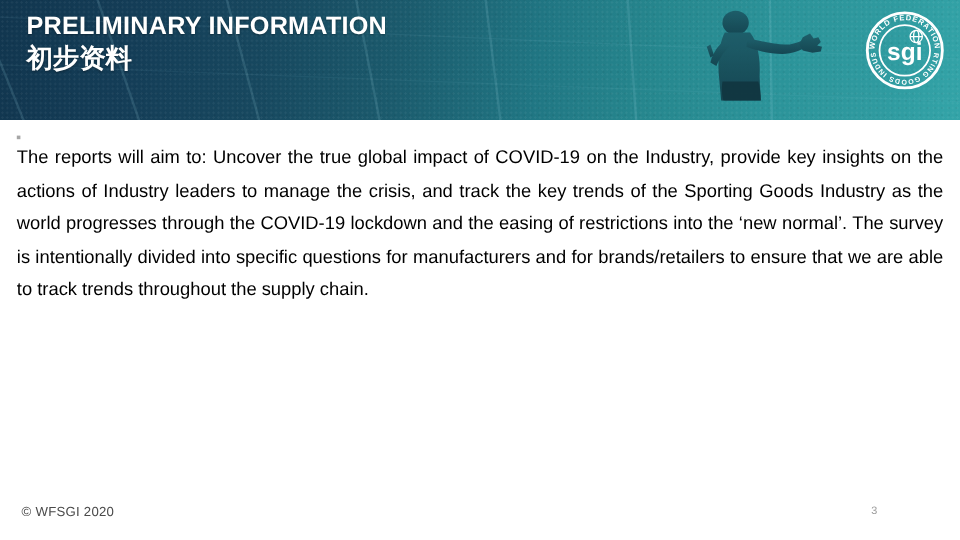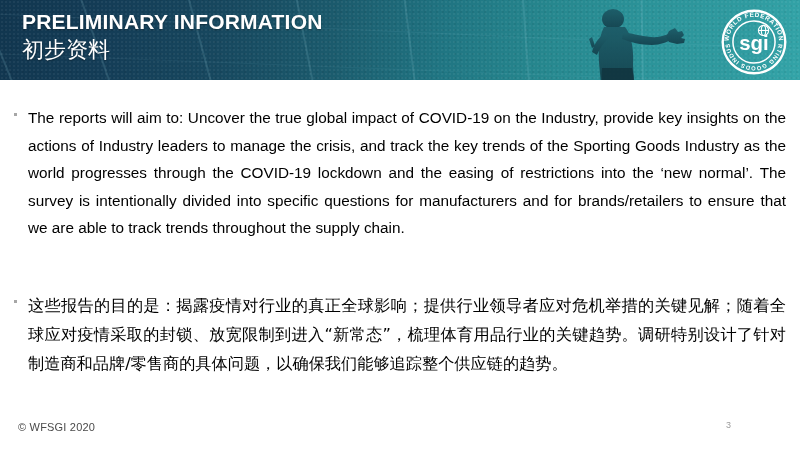--- a/index.html
+++ b/index.html
@@ -6,21 +6,21 @@
   html,body { width:800px; height:450px; }
   body {
     font-family:"Liberation Sans", sans-serif;
     background:#ffffff;
     overflow:hidden;
     position:relative;
   }
 
   
   .header {
-    position:absolute; left:0; top:0; width:800px; height:80px;
+    position:absolute; left:0; top:0; width:800px; height:100px;
     overflow:hidden;
     background:linear-gradient(100deg,
         #11364f 0%,
         #143d57 14%,
         #17485f 28%,
         #1b5b6d 42%,
         #207683 56%,
         #26878e 68%,
         #2b9399 80%,
         #2f9ba0 92%,
@@ -50,31 +50,31 @@
     background-position:0 0, 2px 3px;
   }
   .runner { position:absolute; left:538px; top:4px; width:170px; height:80px; }
 
   .header-titles { position:absolute; left:22px; top:9px; z-index:5; }
   .title-en {
     color:#ffffff; font-size:21px; font-weight:bold; letter-spacing:.2px;
     line-height:26px; text-shadow:0 1px 2px rgba(0,0,0,.35);
   }
   .title-zh {
-    color:#ffffff; font-size:22px; font-weight:normal; line-height:28px;
+    color:#ffffff; font-size:22px; font-weight:bold; line-height:28px;
     margin-top:1px; text-shadow:0 1px 2px rgba(0,0,0,.35);
     font-family:"DejaVu Sans", sans-serif;
   }
 
   .logo { position:absolute; right:12px; top:8px; width:68px; height:68px; z-index:6; }
 
   
   .content { position:absolute; left:0; top:84px; width:800px; height:330px; }
 
-  .bullet-block { position:absolute; display:flex; }
+  .bullet-block { position:absolute; display:flex;flex-direction:column; }
   .bullet-block.b1 { left:14px; top:20px; width:772px; }
   .bullet-block.b2 { left:14px; top:207px; width:772px; }
 
   .bullet-mark {
     width:14px; flex:0 0 14px; padding-top:9px;
   }
   .bullet-mark i {
     display:block; width:3px; height:3px; background:#a6a6a6;
   }
   .bullet-text { flex:1 1 auto; }
@@ -168,27 +168,19 @@
 
   <div class="bullet-block b1">
     <div class="bullet-mark">
         <i></i>
       </div>
     <div class="bullet-text">
       <p class="para-en">The reports will aim to: Uncover the true global impact of COVID-19 on the Industry, provide key insights on the actions of Industry leaders to manage the crisis, and track the key trends of the Sporting Goods Industry as the world progresses through the COVID-19 lockdown and the easing of restrictions into the ‘new normal’. The survey is intentionally divided into specific questions for manufacturers and for brands/retailers to ensure that we are able to track trends throughout the supply chain.</p>
     </div>
   </div>
 
-  <div class="bullet-block b2">
-    <div class="bullet-mark">
-        <i></i>
-      </div>
-    <div class="bullet-text">
-      <p class="para-zh">这些报告的目的是：揭露疫情对行业的真正全球影响；提供行业领导者应对危机举措的关键见解；随着全球应对疫情采取的封锁、放宽限制到进入“新常态”，梳理体育用品行业的关键趋势。调研特别设计了针对制造商和品牌/零售商的具体问题，以确保我们能够追踪整个供应链的趋势。</p>
-    </div>
-  </div>
 
 </div>
 
 <div class="footer">
   <div class="copyright">© WFSGI 2020</div>
   <div class="page-number">3</div>
 </div>
 
 </body></html>

